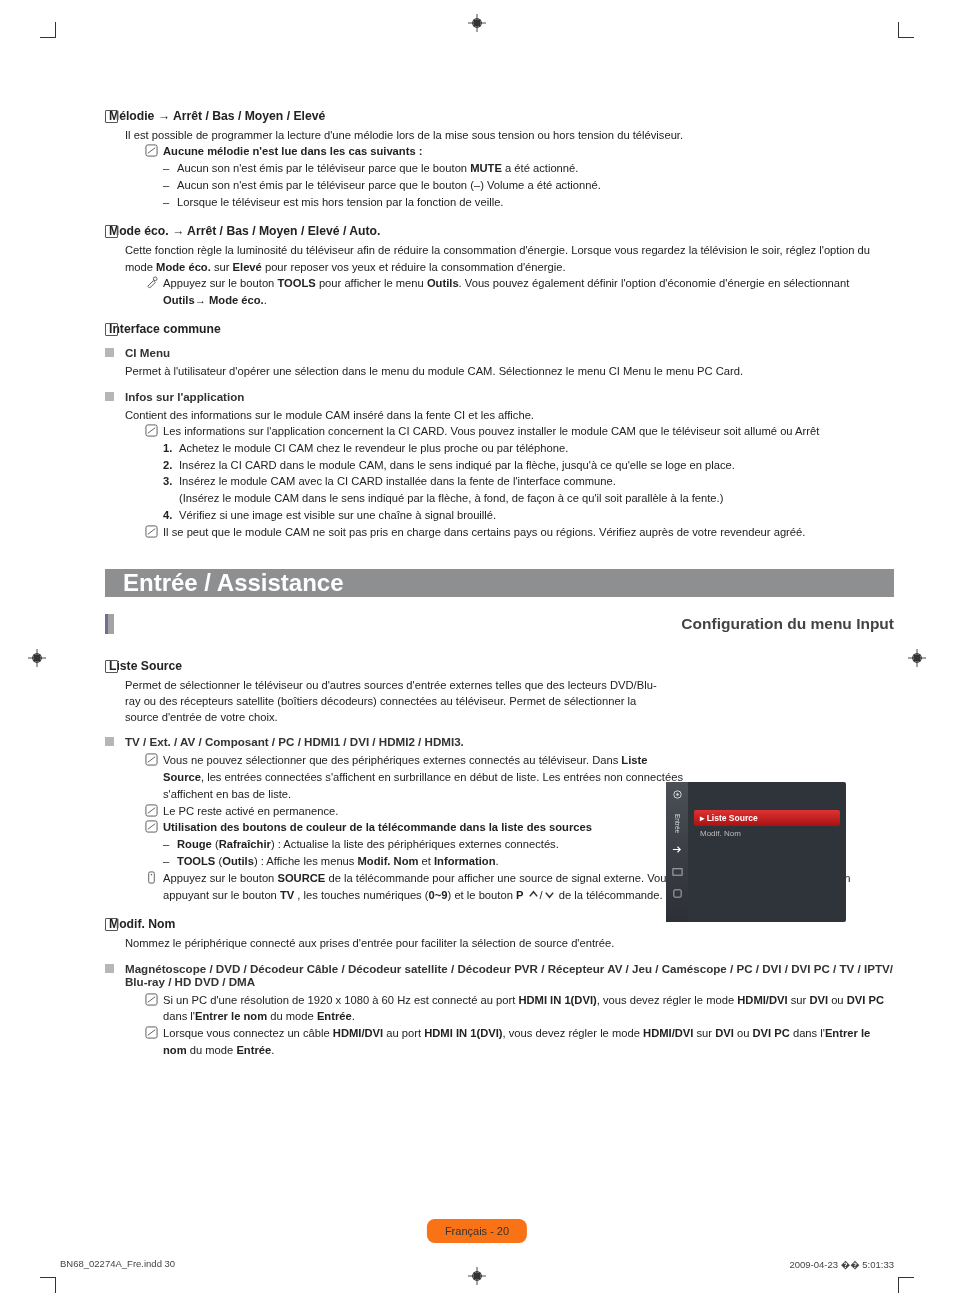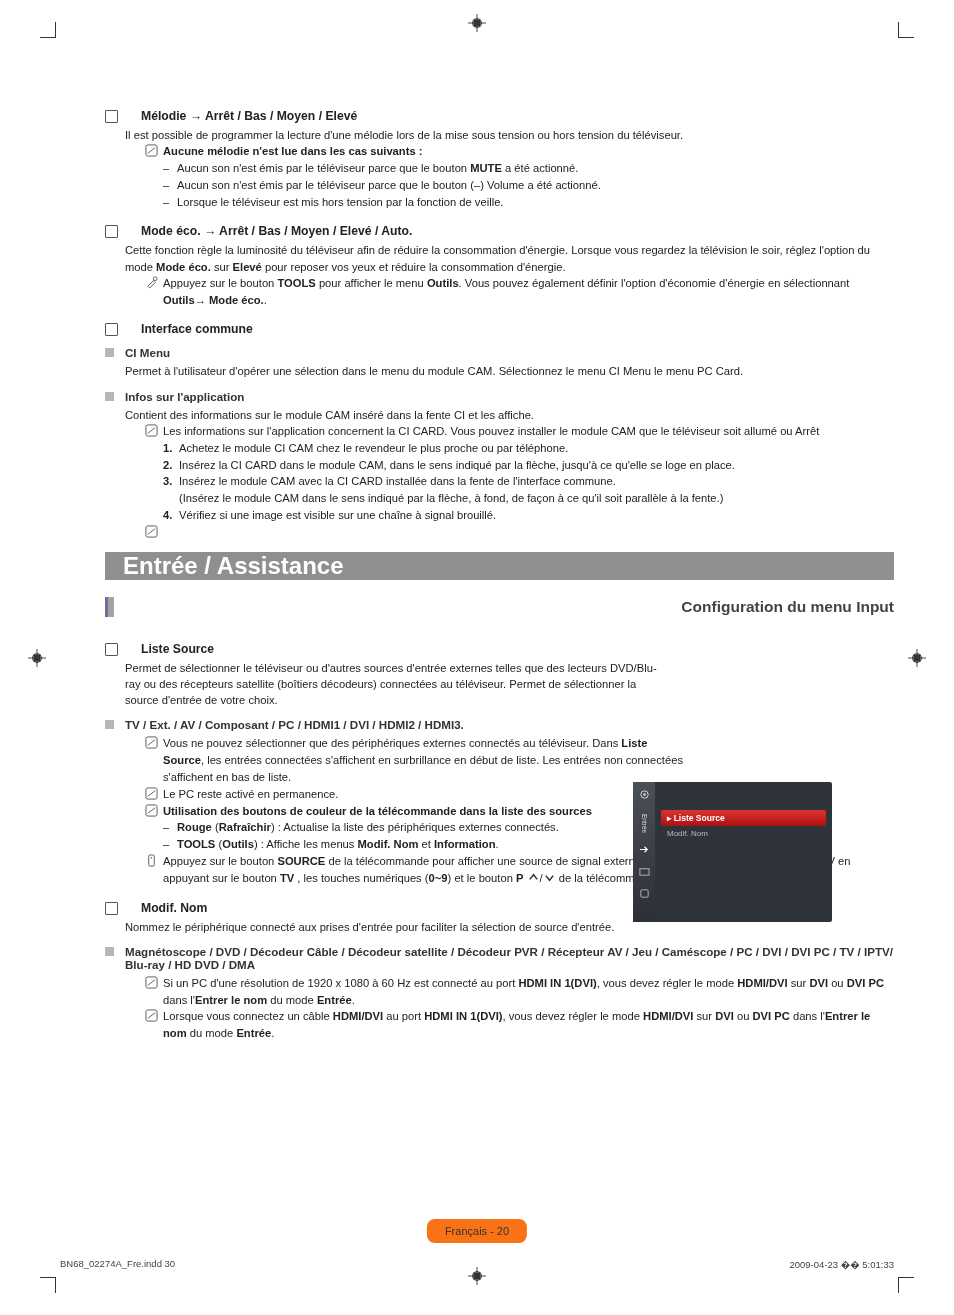--- a/index.html
+++ b/index.html
@@ -59,21 +59,21 @@
     text-align: right;
   }
   .sec-heading::before {
     content: "";
     position: absolute;
     left: 0; top: -1px;
     width: 6px; height: 20px;
     background: #a3a3a3;
     border-left: 3px solid #6c6f9b;
   }
-  .row-a { position: relative; padding-left: 36px; margin: 14px 0 4px 0; font-weight: bold; font-size: 12.2px;}
+  .row-a { position: relative; padding-left: 4px; margin: 14px 0 4px 0; font-weight: bold; font-size: 12.2px;}
   .row-a::before {
     content: "";
     position: absolute; left: 0; top: 1px;
     width: 11px; height: 11px;
     border: 1.2px solid #555;
     border-radius: 1px;
   }
   .row-b { position: relative; padding-left: 20px; margin: 10px 0 4px 0; font-weight: bold; font-size: 11.6px; color:#333;}
   .row-b::before {
     content: "";
@@ -88,22 +88,22 @@
   .sub-dash { margin-left: 58px; line-height:1.5; position:relative; padding-left:14px;}
   .sub-dash::before{content:"–"; position:absolute; left:0; top:0;}
   .sub-num { margin-left: 58px; line-height:1.5; position:relative; padding-left:16px;}
   .sub-num .num{ position:absolute; left:0; top:0; font-weight:bold;}
   .note-icon svg { width:13px; height:13px; vertical-align:-2px;}
   b { font-weight: bold; }
 
   .osd {
     position: absolute;
     top: 782px;
-    right: 122px;
-    width: 199px;
+    right: 108px;
+    width: 180px;
     height: 140px;
     background: #2f333a;
     border-radius: 2px;
     color: #eee;
     font-size: 8px;
   }
   .osd-side {
     position: absolute; left:0; top:0; width:22px; height:100%;
     background: linear-gradient(#4b4f56,#2c2f35);
     display:flex; flex-direction:column; align-items:center; gap:10px;
@@ -231,20 +231,21 @@
     <div class="sub-num"><span class="num">1.</span><span>Achetez le module CI CAM chez le revendeur le plus proche ou par téléphone.</span></div>
     <div class="sub-num"><span class="num">2.</span><span>Insérez la CI CARD dans le module CAM, dans le sens indiqué par la flèche, jusqu'à ce qu'elle se loge en place.</span></div>
     <div class="sub-num"><span class="num">3.</span><span>Insérez le module CAM avec la CI CARD installée dans la fente de l'interface commune.</span></div>
     <div class="sub-num" style="padding-left:16px;"><span class="num"></span><span>(Insérez le module CAM dans le sens indiqué par la flèche, à fond, de façon à ce qu'il soit parallèle à la fente.)</span></div>
     <div class="sub-num"><span class="num">4.</span><span>Vérifiez si une image est visible sur une chaîne à signal brouillé.</span></div>
     <div class="sub">
       <span class="icon-slot note-icon"><svg viewBox="0 0 14 14">
             <rect x="1" y="1" width="12" height="12" rx="2" fill="none" stroke="#555" stroke-width="1"></rect>
             <path d="M3 10 L11 4" stroke="#555" stroke-width="1"></path>
           </svg></span>
+      <span>Il se peut que le module CAM ne soit pas pris en charge dans certains pays ou régions. Vérifiez auprès de votre revendeur agréé.</span>
     </div>
 
     <div class="block-hr">Entrée / Assistance</div>
     <div class="sec-heading">Configuration du menu Input</div>
 
     <div class="row-a">Liste Source</div>
     <div class="body-text narrowable">Permet de sélectionner le téléviseur ou d'autres sources d'entrée externes telles que des lecteurs DVD/Blu-ray ou des récepteurs satellite (boîtiers décodeurs) connectées au téléviseur. Permet de sélectionner la source d'entrée de votre choix.</div>
 
     <div class="row-b">TV / Ext. / AV / Composant / PC / HDMI1 / DVI / HDMI2 / HDMI3.</div>
     <div class="sub narrowable">

